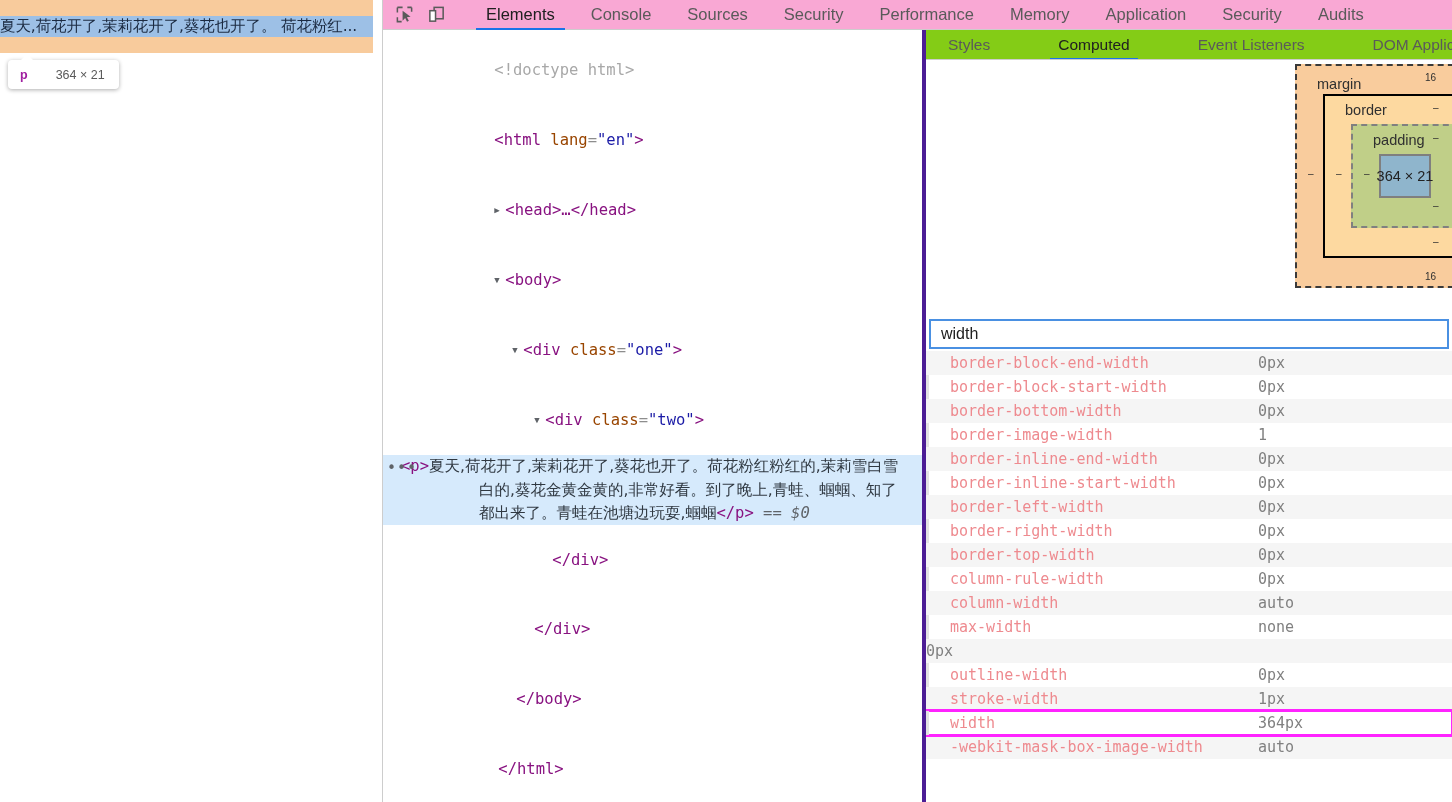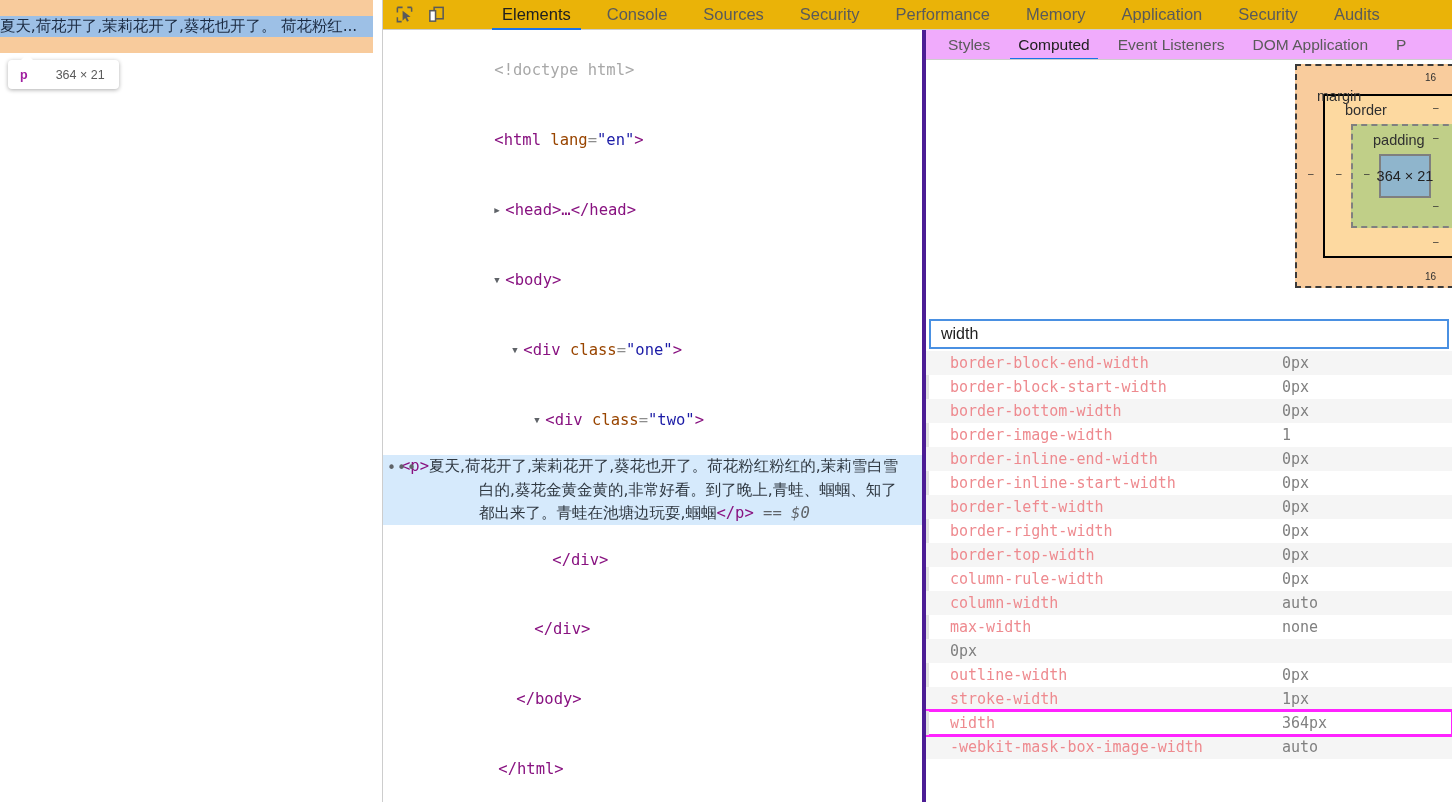--- a/index.html
+++ b/index.html
@@ -67,25 +67,24 @@
     flex: 1 1 auto;
     height: 802px;
     background: #ffffff;
     display: flex; flex-direction: column;
     border-left: 1px solid #cdcdcd;
     overflow: hidden;
   }
   .dt-toolbar {
     height: 30px;
     min-height: 30px;
-    background: #eab308;
+    background: #f9a8d4;
     border-bottom: 1px solid #cdcdcd;
     display: flex; align-items: stretch;
     position: relative;
-    gap: 16px;
   }
   .tb-icons { display: flex; align-items: center; padding: 0 6px 0 8px; gap: 6px; }
   .tb-icon {
     width: 26px; height: 26px;
     display: flex; align-items: center; justify-content: center;
     border-radius: 2px;
   }
   .tb-sep { width: 1px; background: #c9c9c9; margin: 6px 4px 6px 2px; }
   .dt-tabs { display: flex; align-items: stretch; }
   .dt-tab {
@@ -160,25 +159,26 @@
   
   #styles-pane {
     flex: 1 1 auto;
     background: #ffffff;
     display: flex; flex-direction: column;
     min-width: 0;
     overflow: hidden;
   }
   .sp-tabs {
     height: 30px; min-height: 30px;
-    background: #f0abfc;
+    background: #84cc16;
     border-bottom: 1px solid #cdcdcd;
     display: flex; align-items: stretch;
     padding-left: 8px;
     overflow: hidden;
+    gap: 40px;
   }
   .sp-tab {
     display: flex; align-items: center;
     padding: 0 14px;
     font-size: 15.5px;
     color: #5a5a5a;
     white-space: nowrap;
     position: relative;
   }
   .sp-tab.active { color: #202020; }
@@ -227,21 +227,21 @@
     display: flex; align-items: center; justify-content: center;
     font-size: 14.5px;
     color: #222;
     white-space: nowrap;
   }
   .bm-lbl {
     position: absolute;
     font-size: 14.5px;
     color: #303030;
   }
-  .bm-lbl.l-margin  { left: 22px;  top: 24px; }
+  .bm-lbl.l-margin  { left: 22px;  top: 12px; }
   .bm-lbl.l-border  { left: 50px;  top: 38px; }
   .bm-lbl.l-padding { left: 78px;  top: 68px; }
   .bm-val { position: absolute; font-size: 10px; color: #303030; }
 
   
   .filter-row { padding: 4px 0 0 0; }
   .filter-box {
     margin: 2px 3px 2px 3px;
     height: 30px;
     border: 2px solid #4a90e2;
@@ -277,21 +277,21 @@
     content: "";
     position: absolute; left: 0; top: 0; bottom: 0;
     width: 3px; background: #e3e3e3;
   }
   .prop-name {
     flex: 0 0 332px;
     padding-left: 24px;
     color: #ee8a8f;
     white-space: nowrap;
   }
-  .prop-val { color: #808080; white-space: nowrap; margin-left: 24px; }
+  .prop-val { color: #808080; white-space: nowrap; }
   .prop-row.highlight {
     outline: 3px solid #ff23ff;
     outline-offset: -1px;
     z-index: 3;
   }
 </style>
 </head>
 <body>
 
 <div id="app">

